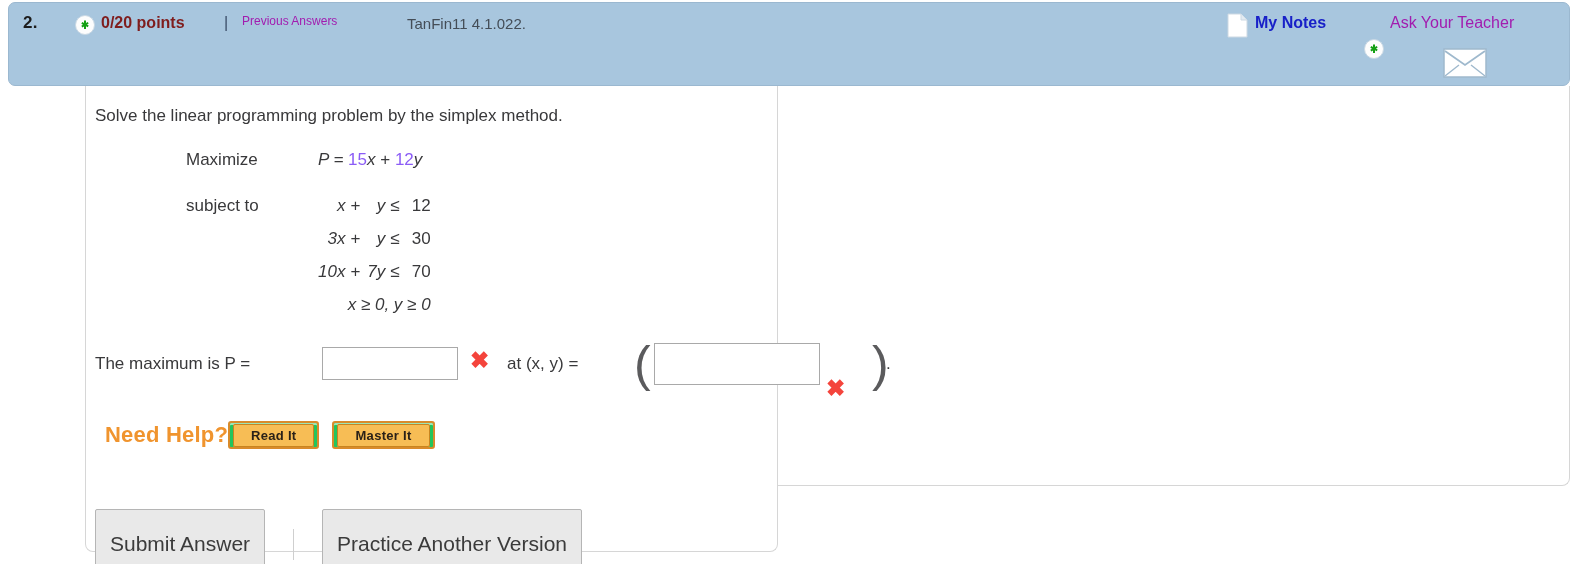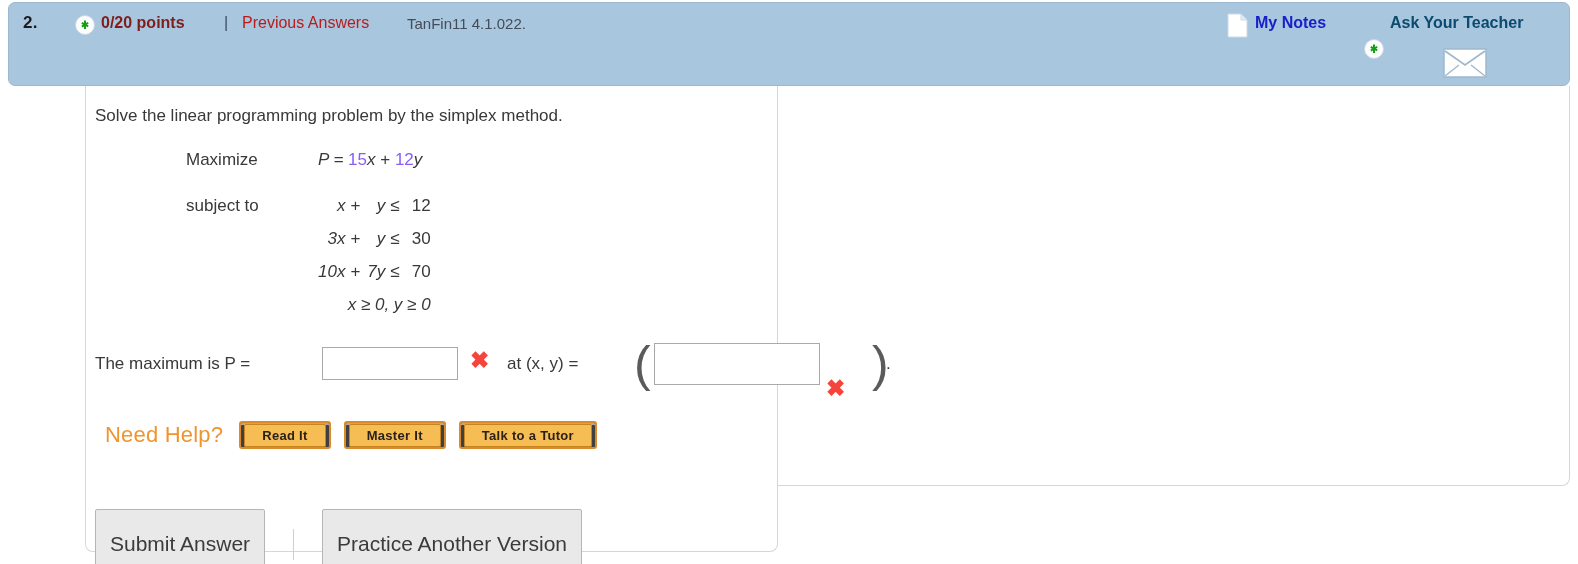--- a/index.html
+++ b/index.html
@@ -62,22 +62,22 @@
     position: absolute;
     left: 215px;
     top: 11px;
     font-size: 16px;
     color: #394b66;
   }
   .prev-answers {
     position: absolute;
     left: 233px;
     top: 11px;
-    font-size: 16px;
-    color: #b91c1c;
+    font-size: 12px;
+    color: #a21caf;
     cursor: pointer;
   }
   .assignment-code {
     position: absolute;
     left: 398px;
     top: 12px;
     font-size: 15px;
     color: #444d57;
   }
 
@@ -108,22 +108,22 @@
     border: 1px solid #c9d8e4;
     display: flex;
     align-items: center;
     justify-content: center;
   }
   .ask-teacher-label {
     position: absolute;
     left: 1381px;
     top: 11px;
     font-size: 16px;
-    font-weight: bold;
-    color: #0c4a6e;
+    font-weight: normal;
+    color: #a21caf;
     cursor: pointer;
     white-space: nowrap;
   }
   .envelope-icon {
     position: absolute;
     left: 1434px;
     top: 45px;
     width: 44px;
     height: 30px;
   }
@@ -293,27 +293,26 @@
   
   .need-help-row {
     position: absolute;
     left: 105px;
     top: 421px;
     display: flex;
     align-items: center;
   }
   .need-help-label {
     font-size: 22px;
-    font-weight: normal;
+    font-weight: bold;
     color: #f0942e;
-    margin-right: 16px;
     letter-spacing: .2px;
   }
   .help-btn {
-    background: #404040;
+    background: #22c55e;
     border: 2px solid #d98b2b;
     border-radius: 3px;
     padding: 3px 3px 3px 3px;
     margin-right: 13px;
     cursor: pointer;
     box-shadow: inset 0 2px 0 rgba(255,255,255,.55);
   }
   .help-btn-inner {
     border: 1px solid #c8841f;
     border-radius: 2px;
@@ -466,23 +465,20 @@
   <span class="need-help-label">Need Help?</span>
 
   <span class="help-btn">
     <span class="help-btn-inner">Read It</span>
   </span>
 
   <span class="help-btn">
     <span class="help-btn-inner">Master It</span>
   </span>
 
-  <span class="help-btn">
-    <span class="help-btn-inner">Talk to a Tutor</span>
-  </span>
 </div>
 
 <div class="bottom-row">
   <button class="gray-btn">Submit Answer</button>
   <span class="btn-gap"></span>
   <span class="vert-sep"></span>
   <button class="gray-btn">Practice Another Version</button>
 </div>
 
 </body></html>

